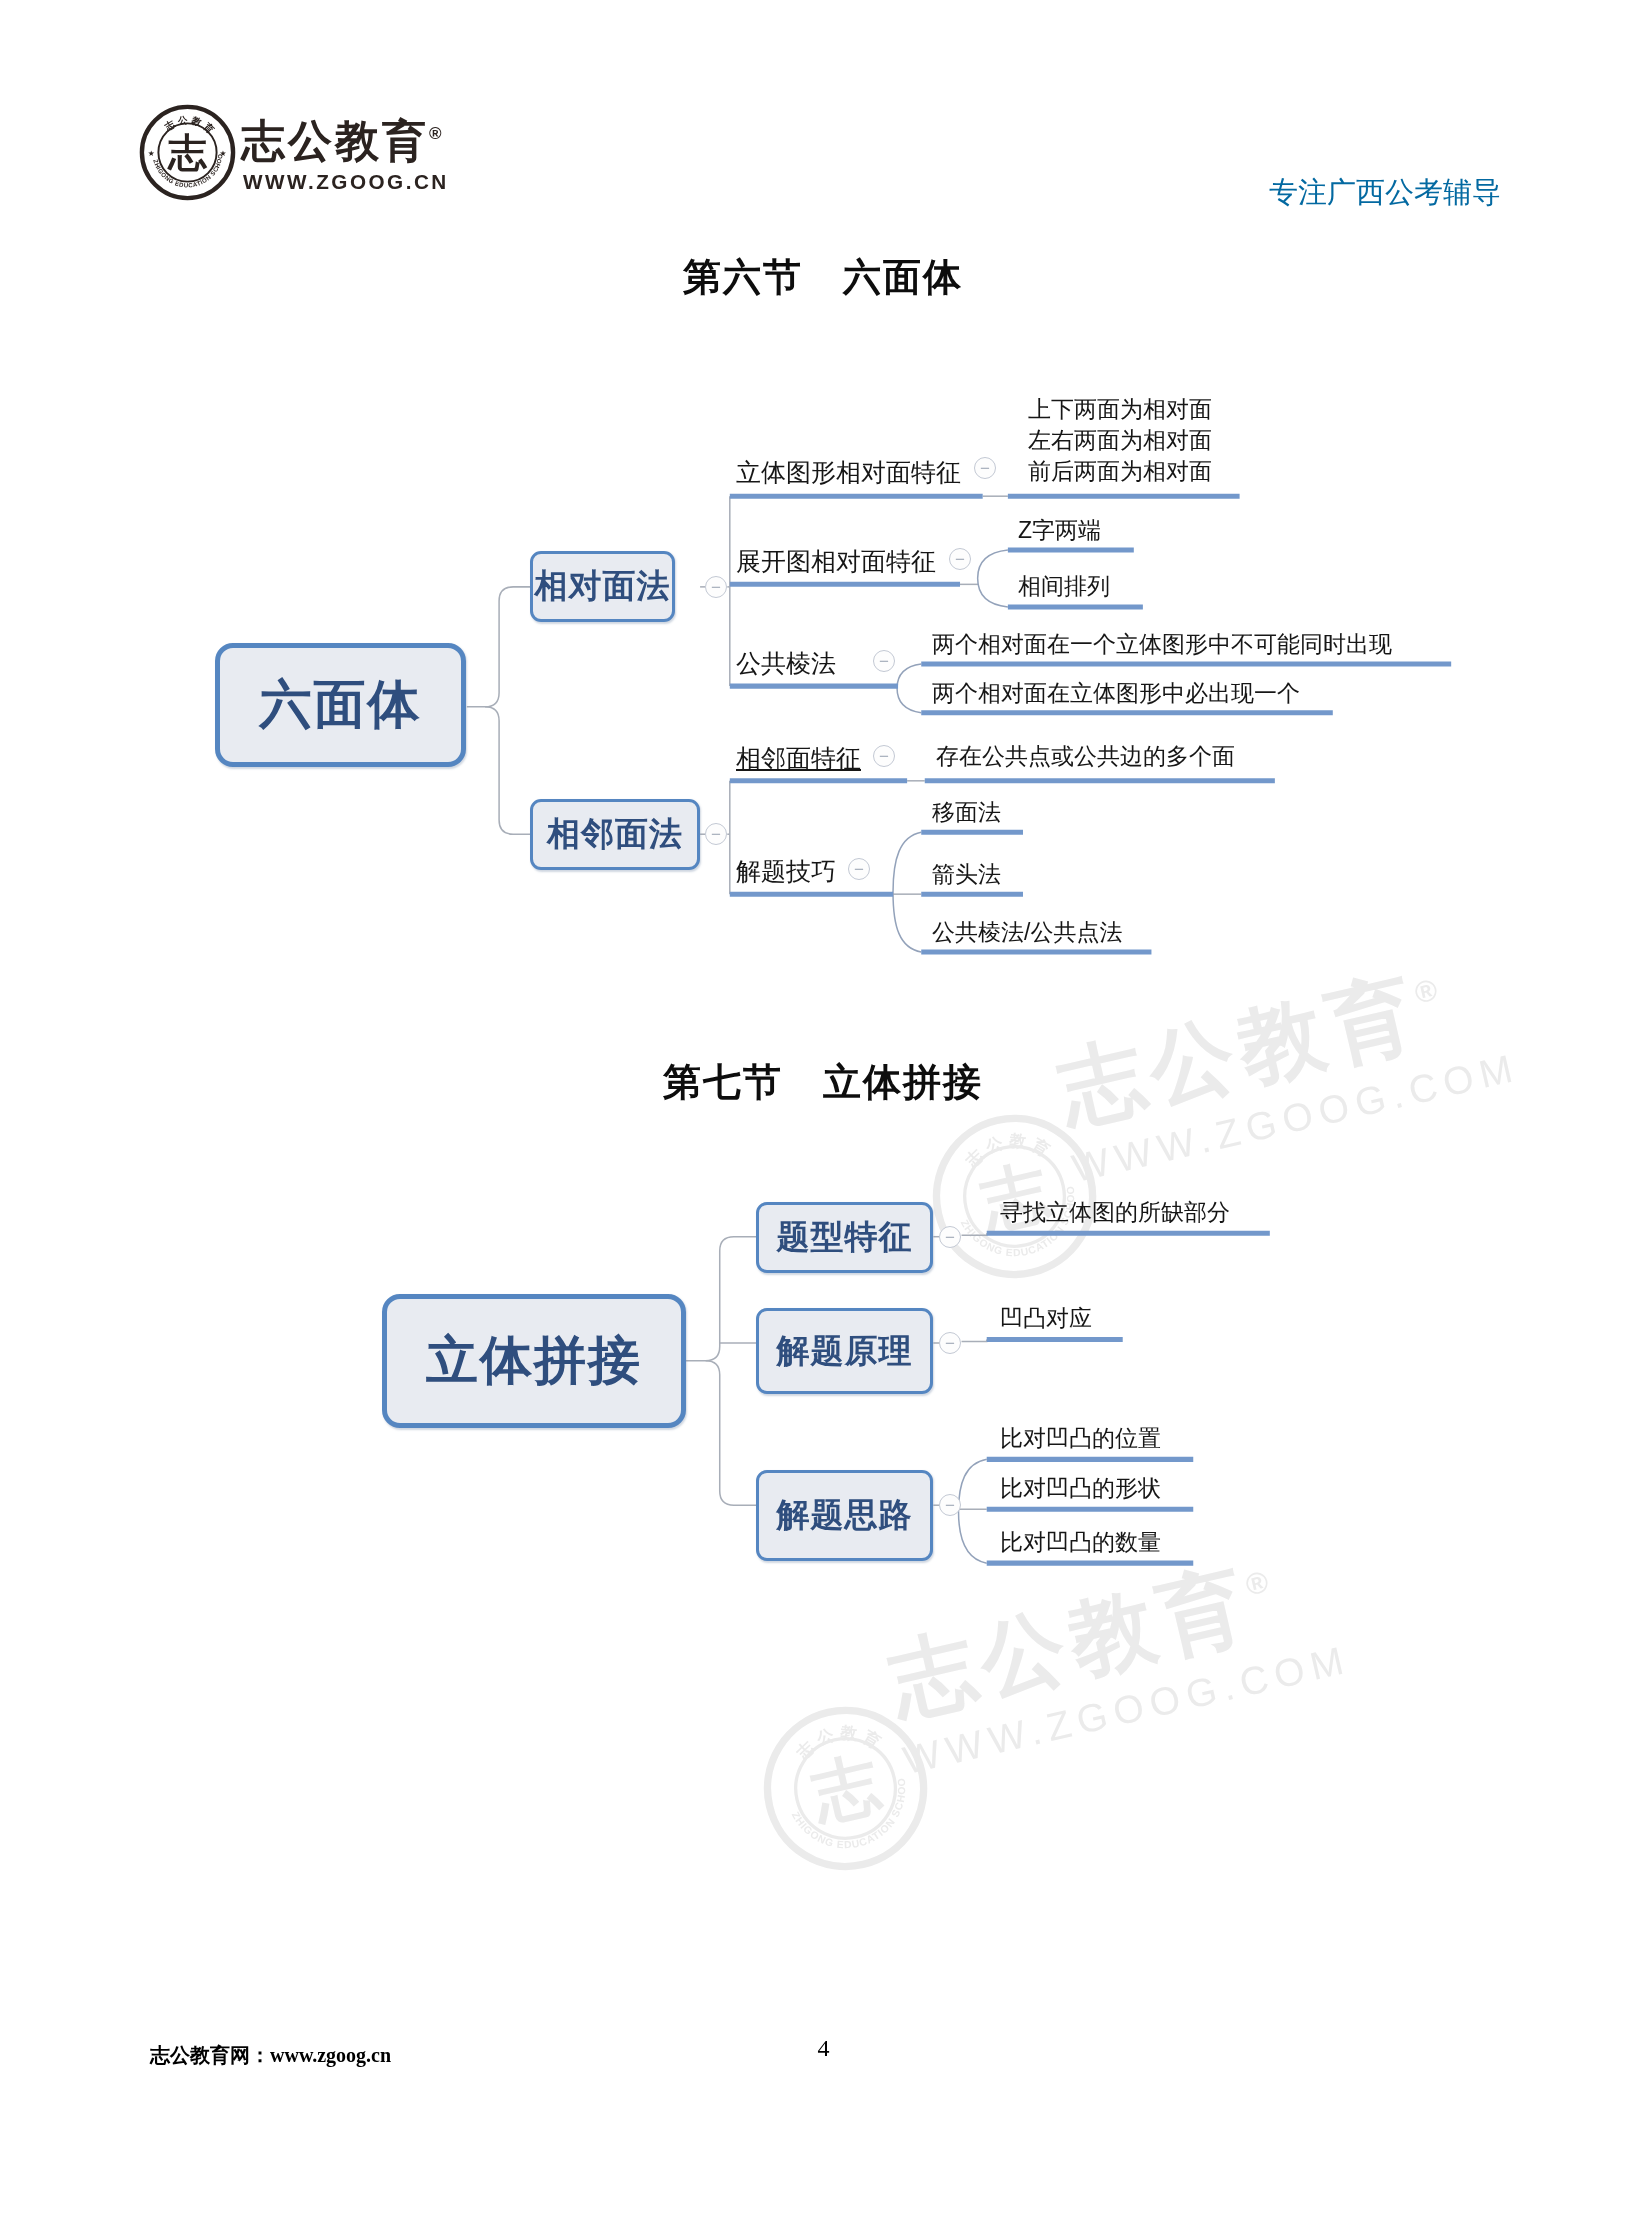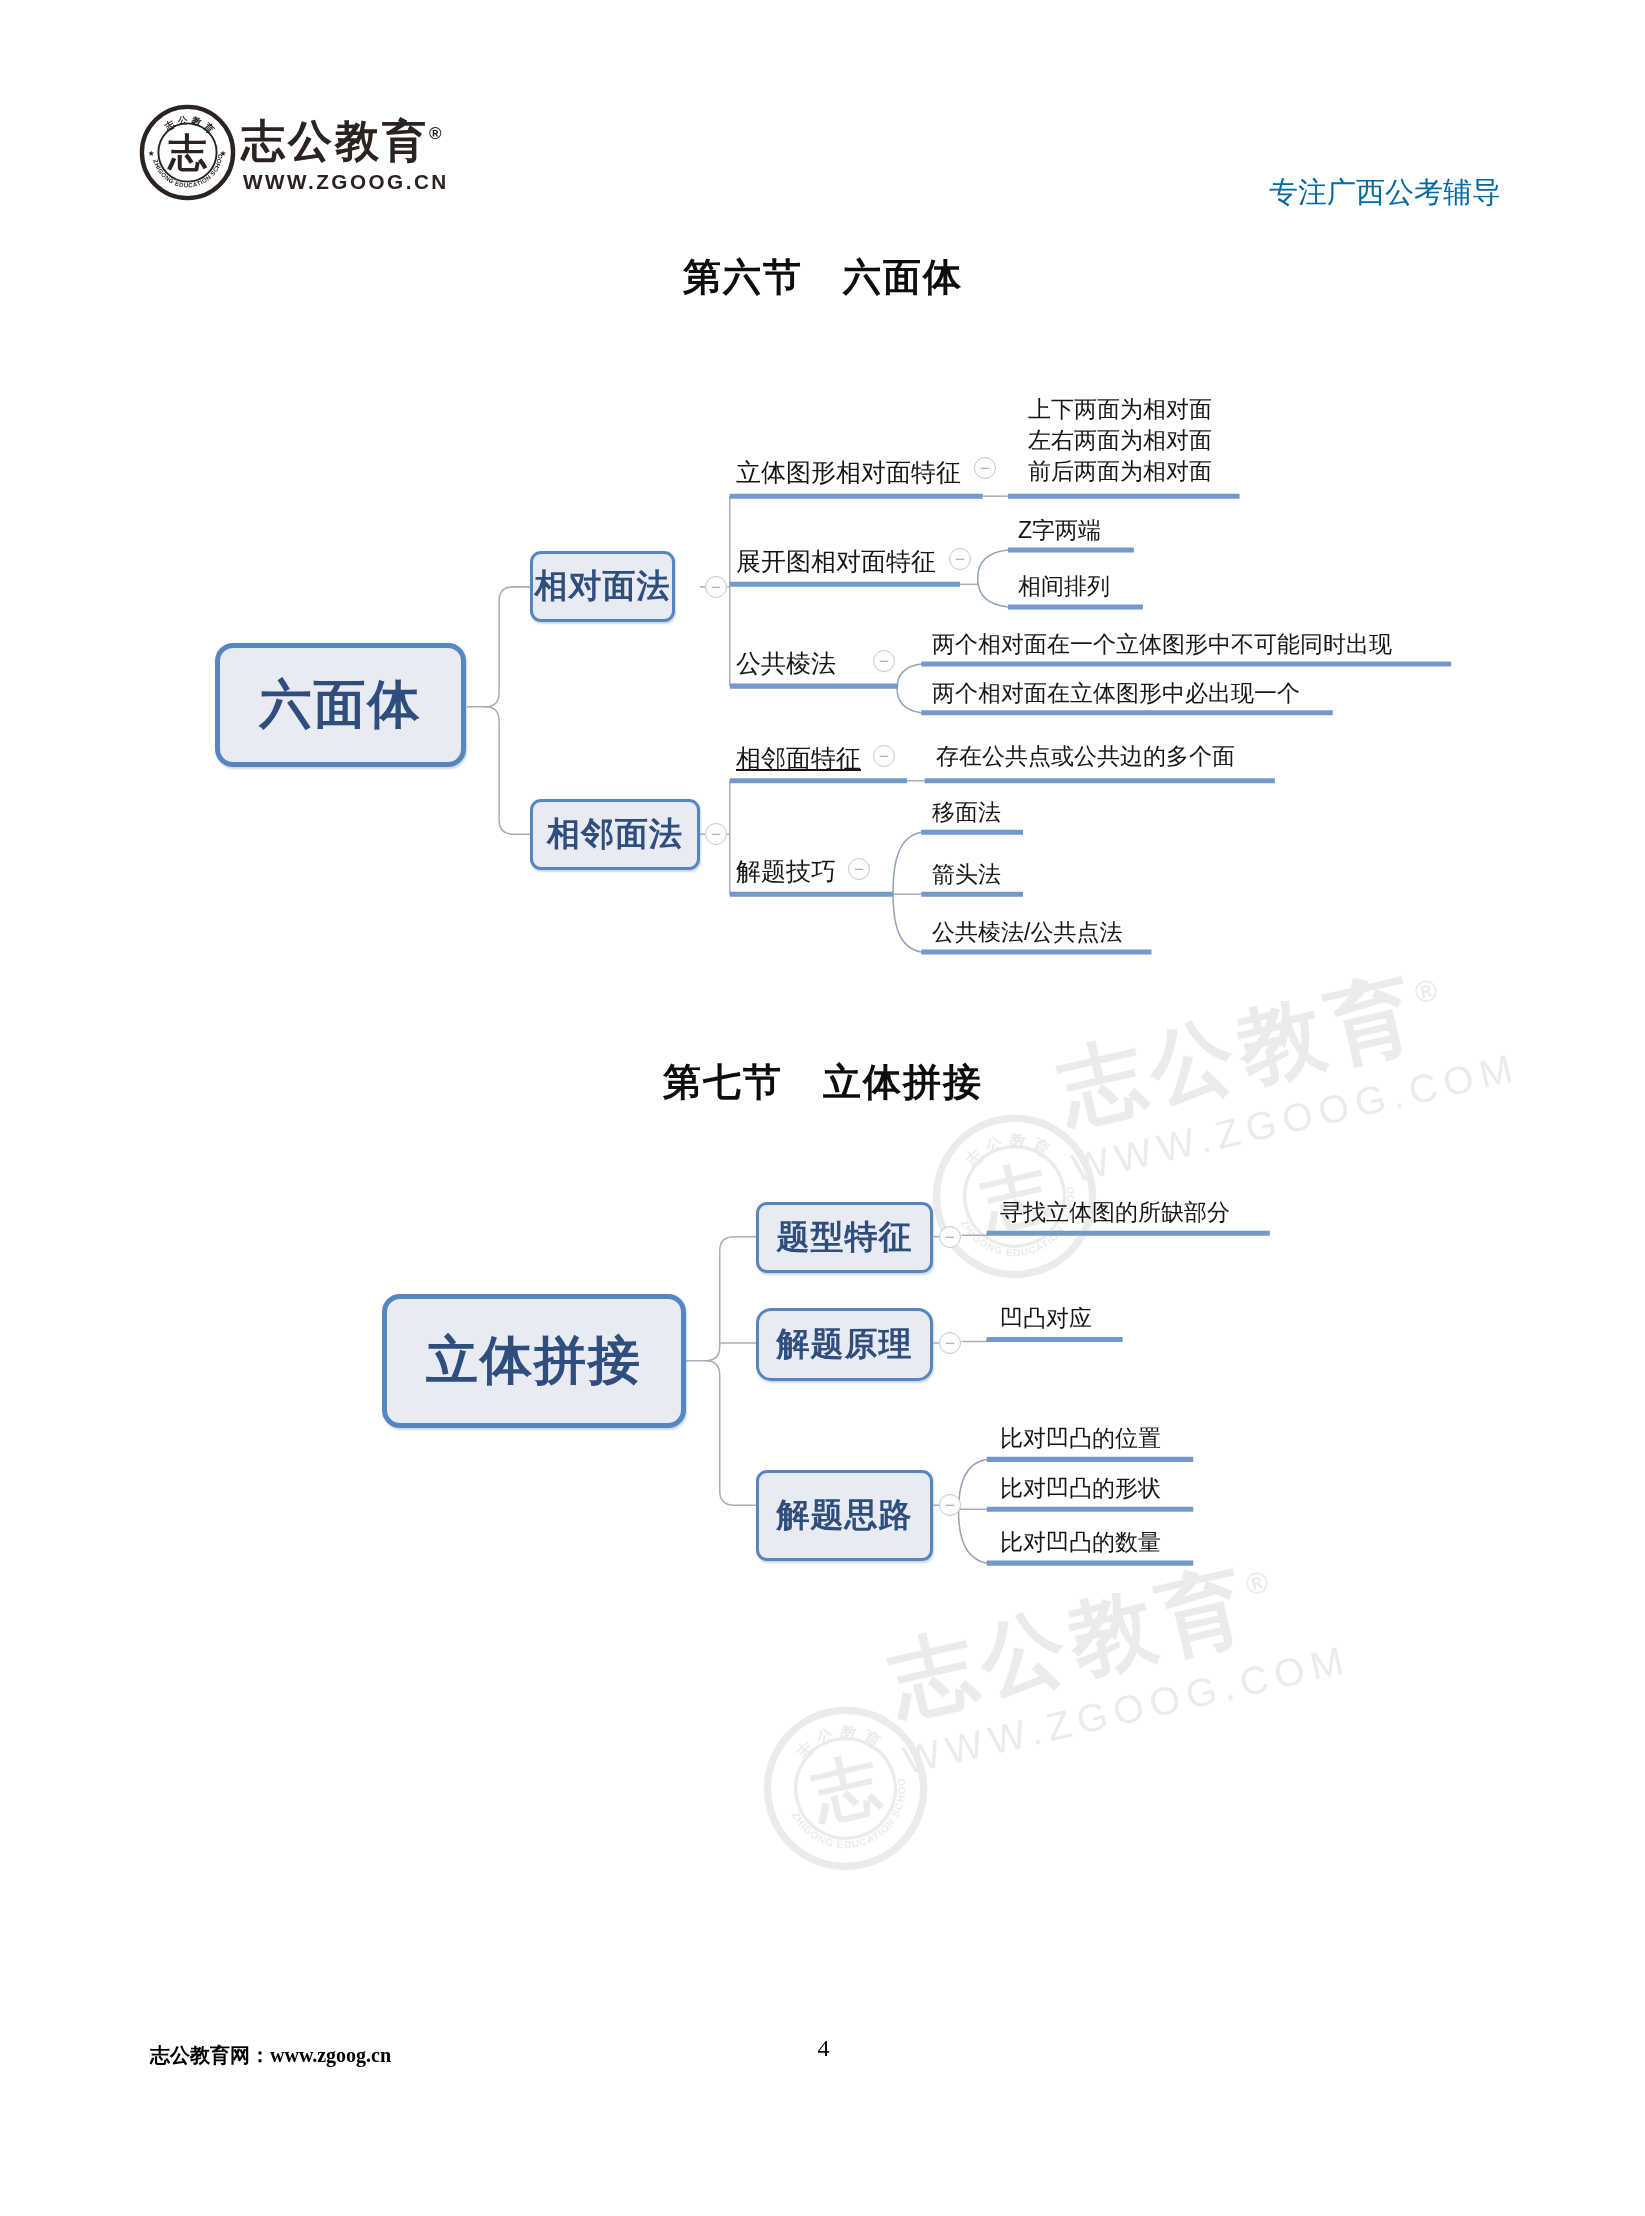--- a/index.html
+++ b/index.html
@@ -243,21 +243,21 @@
 <div class="label leaf" style="left:932px;top:859px;">箭头法</div>
 <div class="label leaf" style="left:932px;top:917px;">公共棱法/公共点法</div>
 
 <div class="box root-box" style="left:382px;top:1294px;width:304px;height:134px;">
   <span>立体拼接</span>
 </div>
 
 <div class="box branch-box" style="left:756px;top:1202px;width:177px;height:71px;text-align:right;">
   <span>题型特征</span>
 </div>
-<div class="box branch-box" style="left:756px;top:1308px;width:177px;height:73px;border-radius:15px;">
+<div class="box branch-box" style="left:756px;top:1308px;width:177px;height:86px;">
   <span>解题原理</span>
 </div>
 <div class="box branch-box" style="left:756px;top:1470px;width:177px;height:91px;">
   <span>解题思路</span>
 </div>
 
 <div class="minus" style="left:939px;top:1226px;">
     <span>−</span>
   </div>
 <div class="minus" style="left:939px;top:1332px;">

